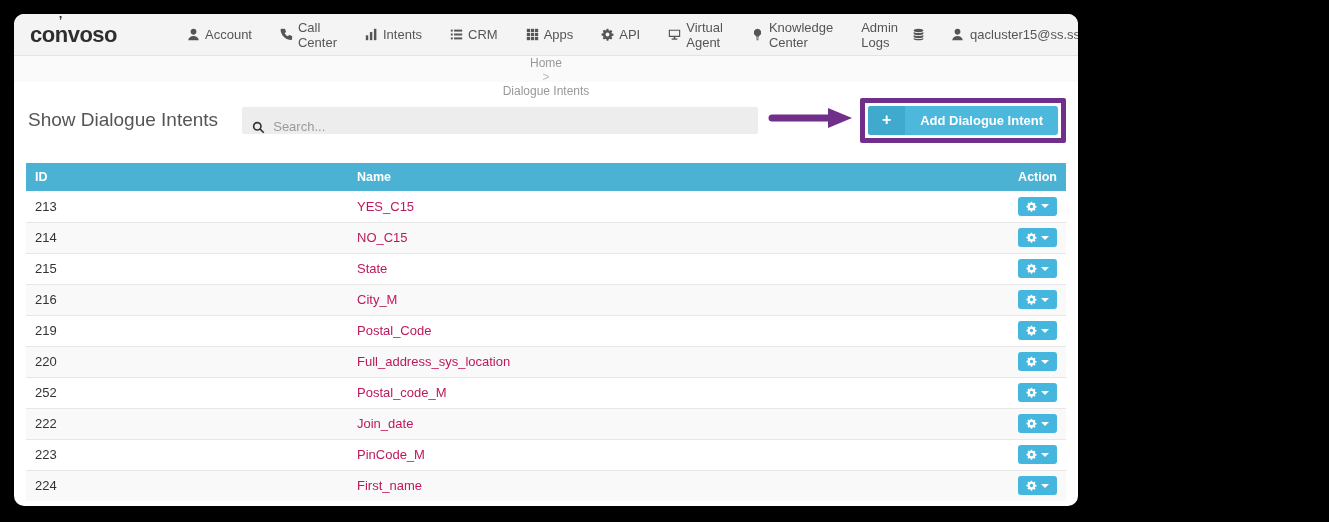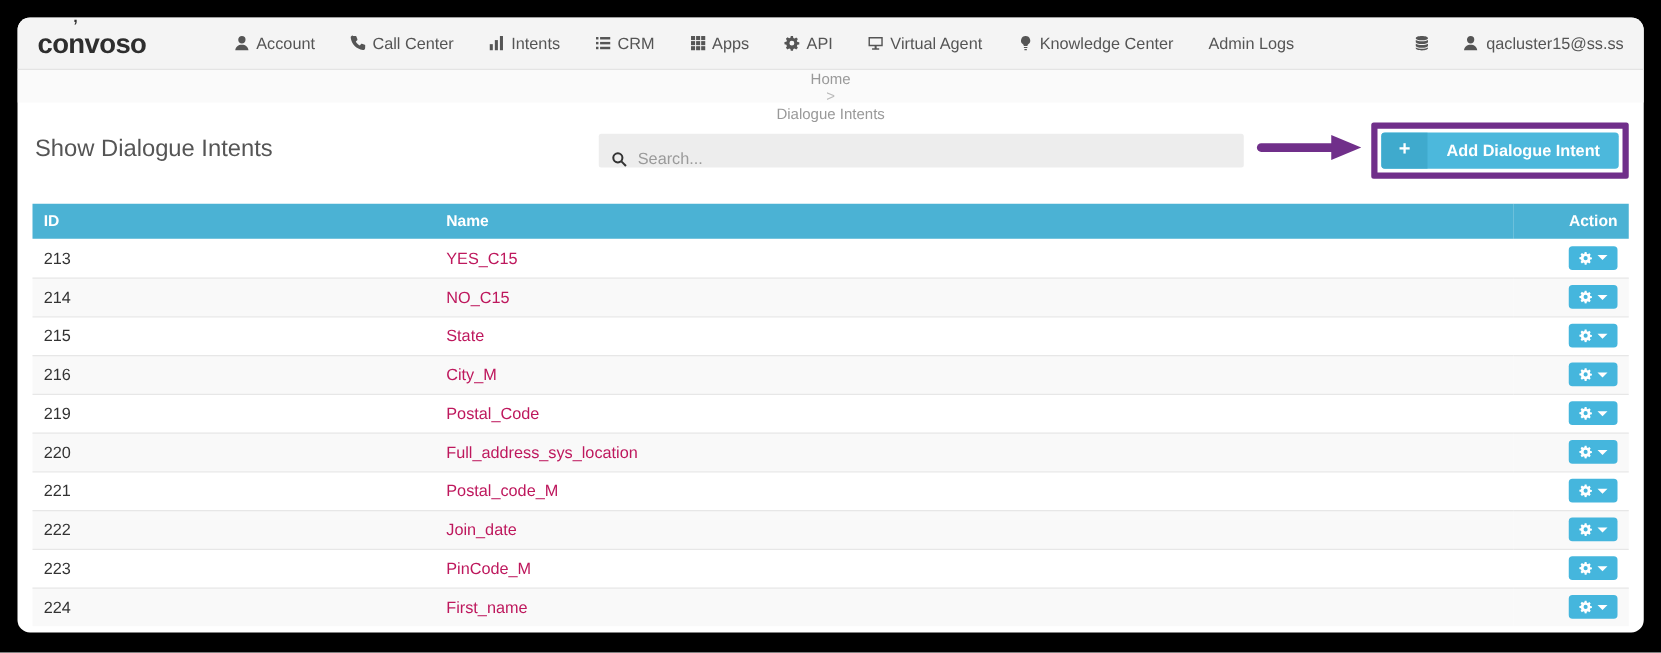--- a/index.html
+++ b/index.html
@@ -4,41 +4,41 @@
 <style>
   * { margin:0; padding:0; box-sizing:border-box; }
   html,body { width:1329px; height:522px; }
   body {
     background:#000;
     font-family:"Liberation Sans", sans-serif;
     position:relative;
     overflow:hidden;
   }
   .window {
-    position:absolute; left:14px; top:14px; width:1301px; height:492px;
+    position:absolute; left:14px; top:14px; width:1064px; height:492px;
     background:#fff; border-radius:10px; overflow:hidden;
   }
 
   
   .navbar {
     height:42px; background:#f4f4f4; border-bottom:1px solid #e4e4e4;
     display:flex; align-items:center; padding:0 16px;
   }
   .logo {
     font-size:22px; font-weight:700; color:#2e2e2e; letter-spacing:-0.5px;
     text-transform:lowercase; position:relative; cursor:pointer;
   }
   .logo .n-tick { position:relative; }
   .logo .n-tick::before {
     content:"’"; position:absolute; top:-9px; left:4px; font-size:13px; color:#2e2e2e;
   }
   .nav-menu { display:flex; align-items:center; margin-left:56px; }
   .nav-item {
     display:flex; align-items:center; gap:5px; padding:0 14px;
-    font-size:13px; color:#555; text-decoration:none; cursor:pointer; height:42px;text-align:right;
+    font-size:13px; color:#555; text-decoration:none; cursor:pointer; height:42px;
   }
   .nav-ico { display:inline-flex; width:13px; height:13px; color:#555; }
   .nav-ico svg { width:13px; height:13px; fill:currentColor; }
   .navbar-right { margin-left:auto; display:flex; align-items:center; gap:26px; }
   .nav-right-item { display:flex; align-items:center; gap:6px; font-size:13px; color:#555; cursor:pointer; }
   .nav-right-item .nav-ico svg { width:13px; height:13px; }
 
   
   .breadcrumb-bar {
     height:26px; background:#fafafa; display:flex; align-items:center;
@@ -325,21 +325,21 @@
             <td class="cell-action"><button class="gear-btn">
                 <span style="display:inline-flex">
                   <svg viewBox="0 0 16 16">
                     <path d="M6.9 1h2.2l.3 1.9 1.3.5 1.6-1 1.6 1.6-1 1.6.5 1.3 1.9.3v2.2l-1.9.3-.5 1.3 1 1.6-1.6 1.6-1.6-1-1.3.5-.3 1.9H6.9l-.3-1.9-1.3-.5-1.6 1-1.6-1.6 1-1.6-.5-1.3L.7 9.1V6.9l1.9-.3.5-1.3-1-1.6L3.7 2.1l1.6 1 1.3-.5zM8 5.6A2.4 2.4 0 1 0 8 10.4 2.4 2.4 0 0 0 8 5.6z"></path>
                   </svg>
                 </span>
                 <span class="caret-down"></span>
               </button></td>
           </tr>
           <tr>
-            <td class="cell-id">221</td>
+            <td class="cell-id">252</td>
             <td class="cell-name"><a>Postal_code_M</a></td>
             <td class="cell-action"><button class="gear-btn">
                 <span style="display:inline-flex">
                   <svg viewBox="0 0 16 16">
                     <path d="M6.9 1h2.2l.3 1.9 1.3.5 1.6-1 1.6 1.6-1 1.6.5 1.3 1.9.3v2.2l-1.9.3-.5 1.3 1 1.6-1.6 1.6-1.6-1-1.3.5-.3 1.9H6.9l-.3-1.9-1.3-.5-1.6 1-1.6-1.6 1-1.6-.5-1.3L.7 9.1V6.9l1.9-.3.5-1.3-1-1.6L3.7 2.1l1.6 1 1.3-.5zM8 5.6A2.4 2.4 0 1 0 8 10.4 2.4 2.4 0 0 0 8 5.6z"></path>
                   </svg>
                 </span>
                 <span class="caret-down"></span>
               </button></td>
           </tr>

